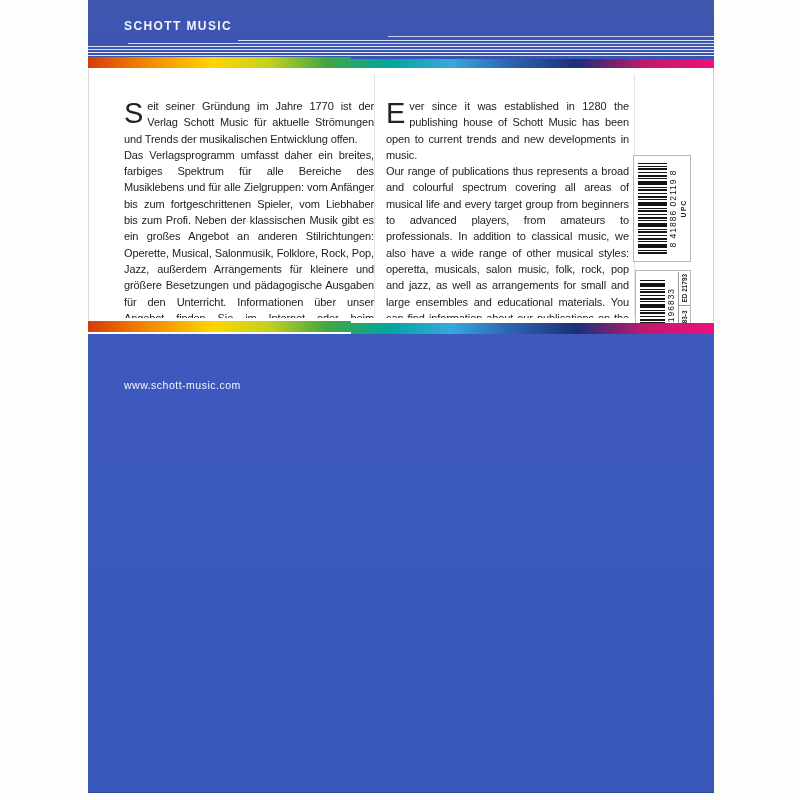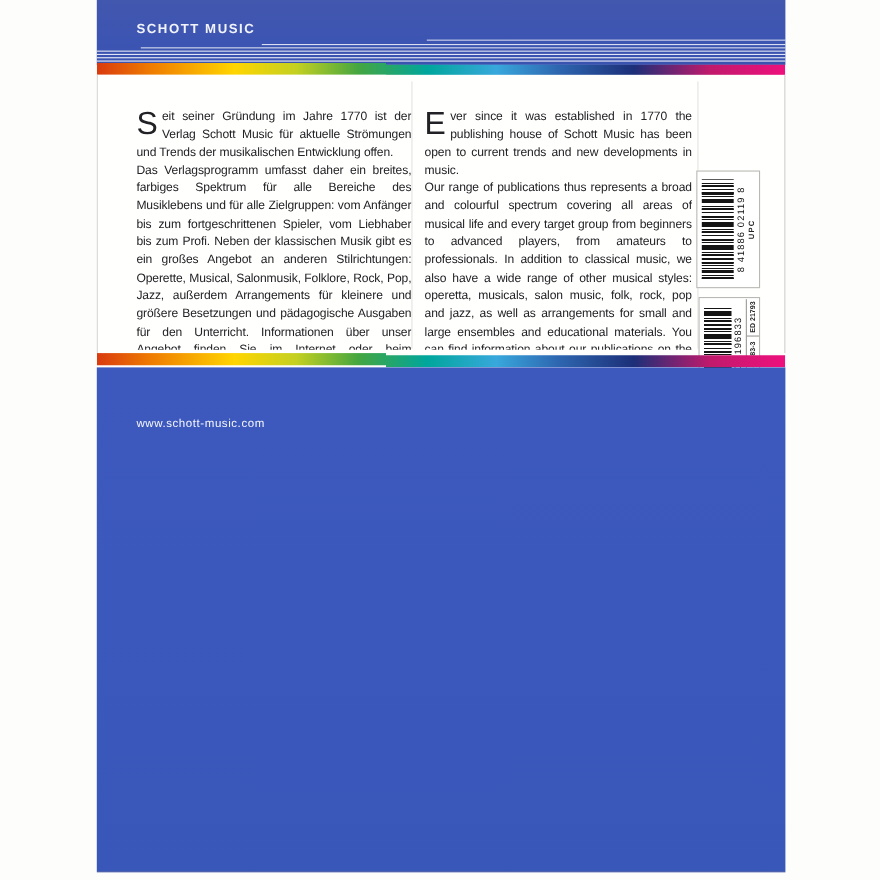--- a/index.html
+++ b/index.html
@@ -136,21 +136,21 @@
     <div class="content-band">
       <div class="crease crease-1"></div>
       <div class="crease crease-2"></div>
 
       <div class="text-col col-de">
         <p><span class="dropcap">S</span><span>eit seiner Gründung im Jahre 1770 ist der Verlag Schott Music für aktuelle Strömungen und Trends der musikalischen Entwicklung offen.</span></p>
         <p>Das Verlagsprogramm umfasst daher ein breites, farbiges Spektrum für alle Bereiche des Musiklebens und für alle Zielgruppen: vom Anfänger bis zum fortgeschrittenen Spieler, vom Liebhaber bis zum Profi. Neben der klassischen Musik gibt es ein großes Angebot an anderen Stilrichtungen: Operette, Musical, Salonmusik, Folklore, Rock, Pop, Jazz, außerdem Arrangements für kleinere und größere Besetzungen und pädagogische Ausgaben für den Unterricht. Informationen über unser Angebot finden Sie im Internet oder beim Musikalienhandel.</p>
       </div>
 
       <div class="text-col col-en">
-        <p><span class="dropcap">E</span><span>ver since it was established in 1770 the publishing house of Schott Music has been open to current trends and new developments in music.</span></p>
+        <p><span class="dropcap">E</span><span>ver since it was established in 1280 the publishing house of Schott Music has been open to current trends and new developments in music.</span></p>
         <p>Our range of publications thus represents a broad and colourful spectrum covering all areas of musical life and every target group from beginners to advanced players, from amateurs to professionals. In addition to classical music, we also have a wide range of other musical styles: operetta, musicals, salon music, folk, rock, pop and jazz, as well as arrangements for small and large ensembles and educational materials. You can find information about our publications on the Internet or in music shops.</p>
       </div>
 
       <div class="bc-box bc-upc">
         <div class="bc-rot bc-rot-upc">
           <div class="bars bars-upc"></div>
           <div class="bc-digits">8 41886 02119 8</div>
           <div class="bc-label-upc">UPC</div>
         </div>
       </div>

